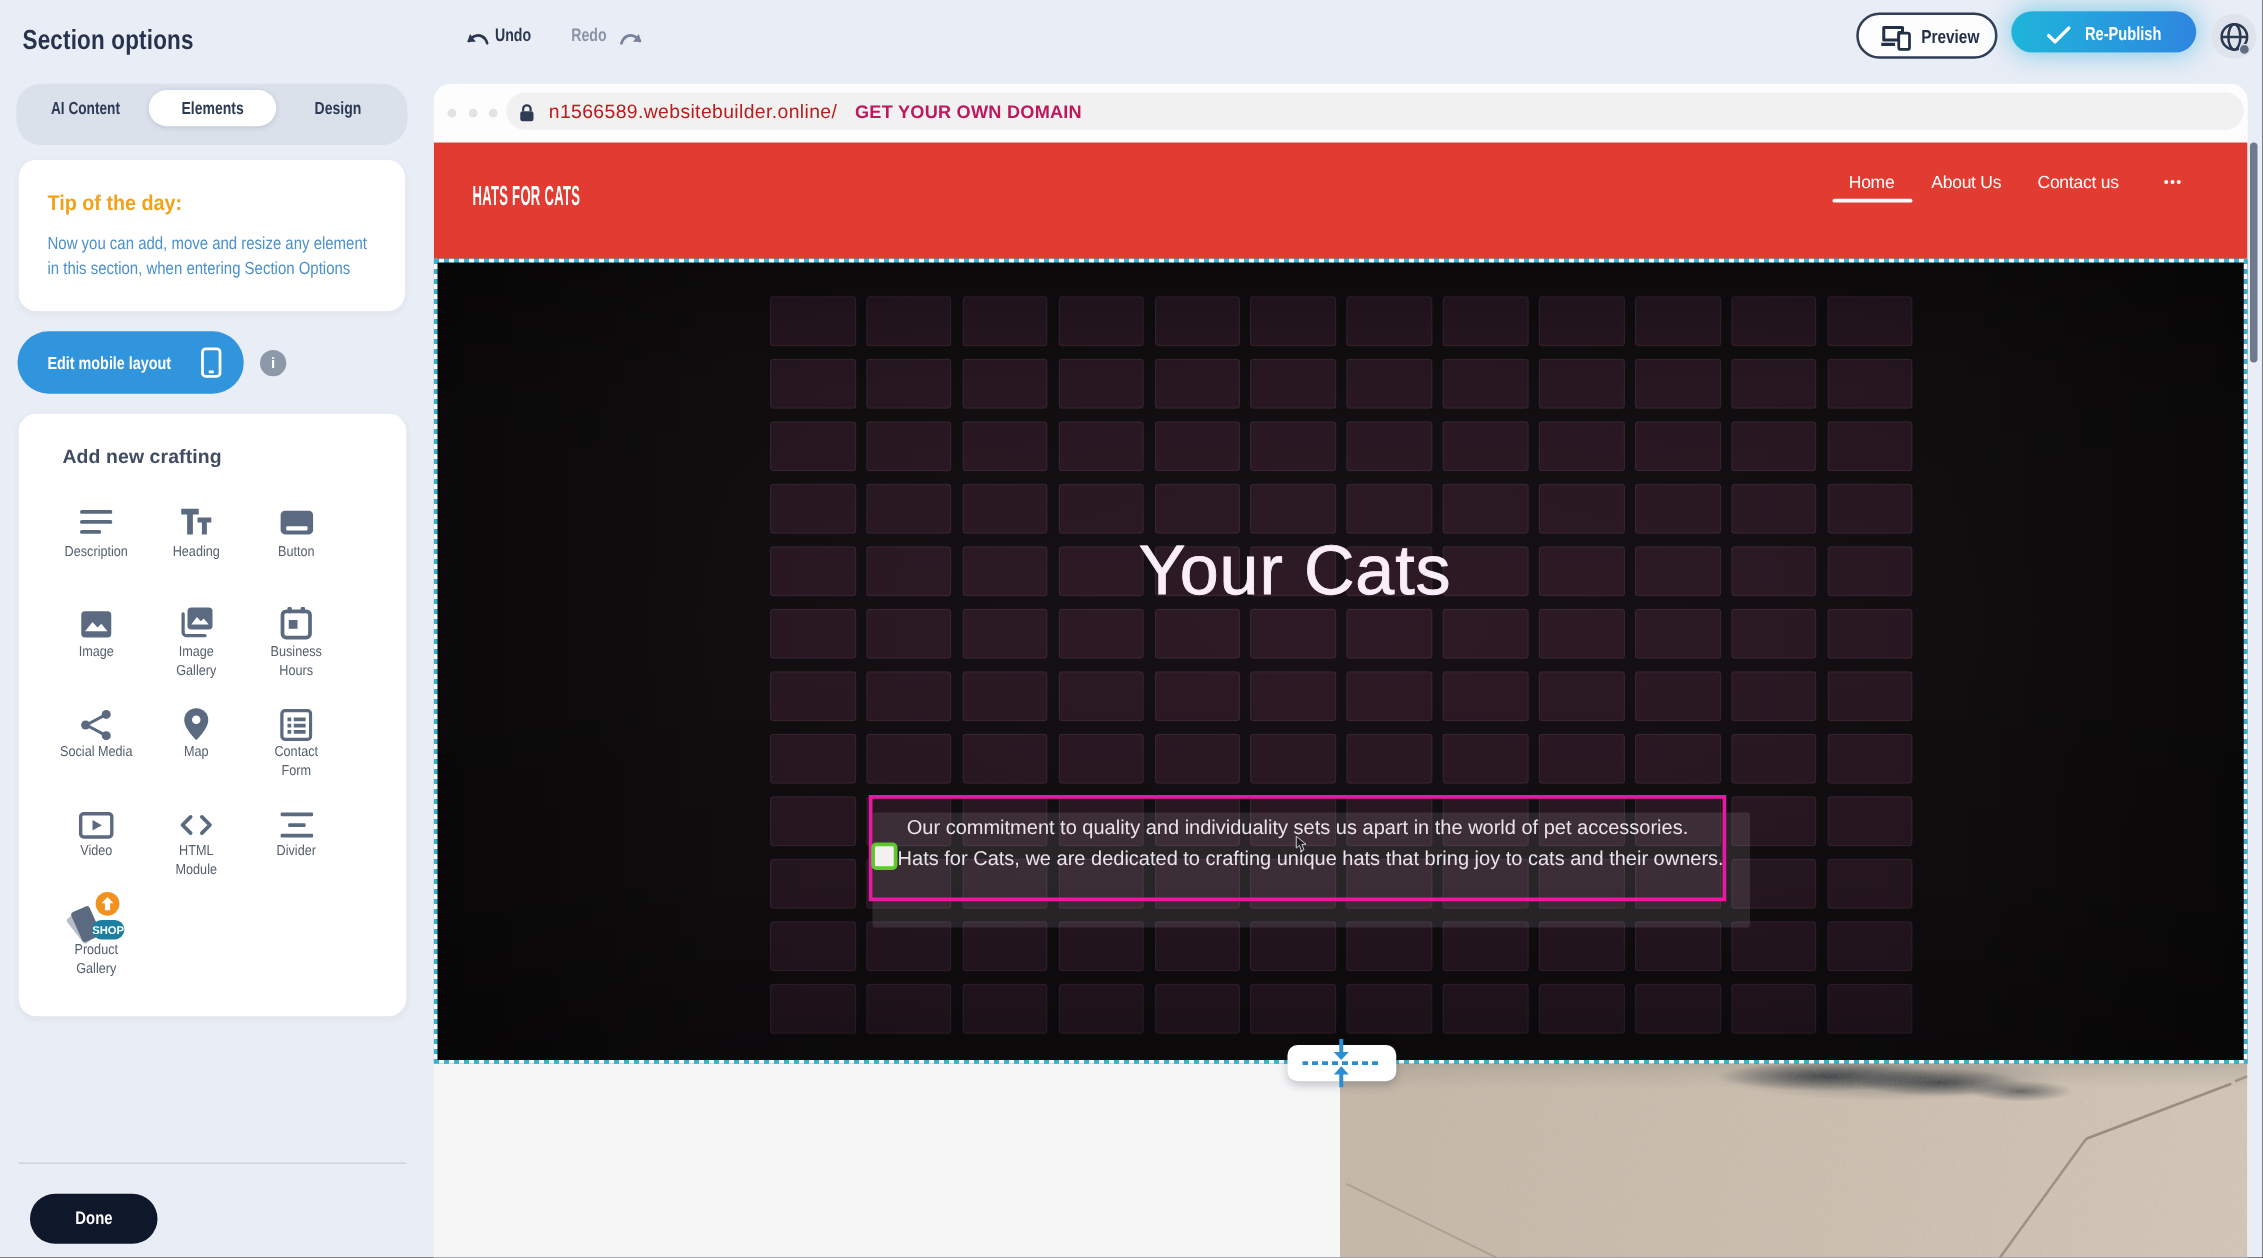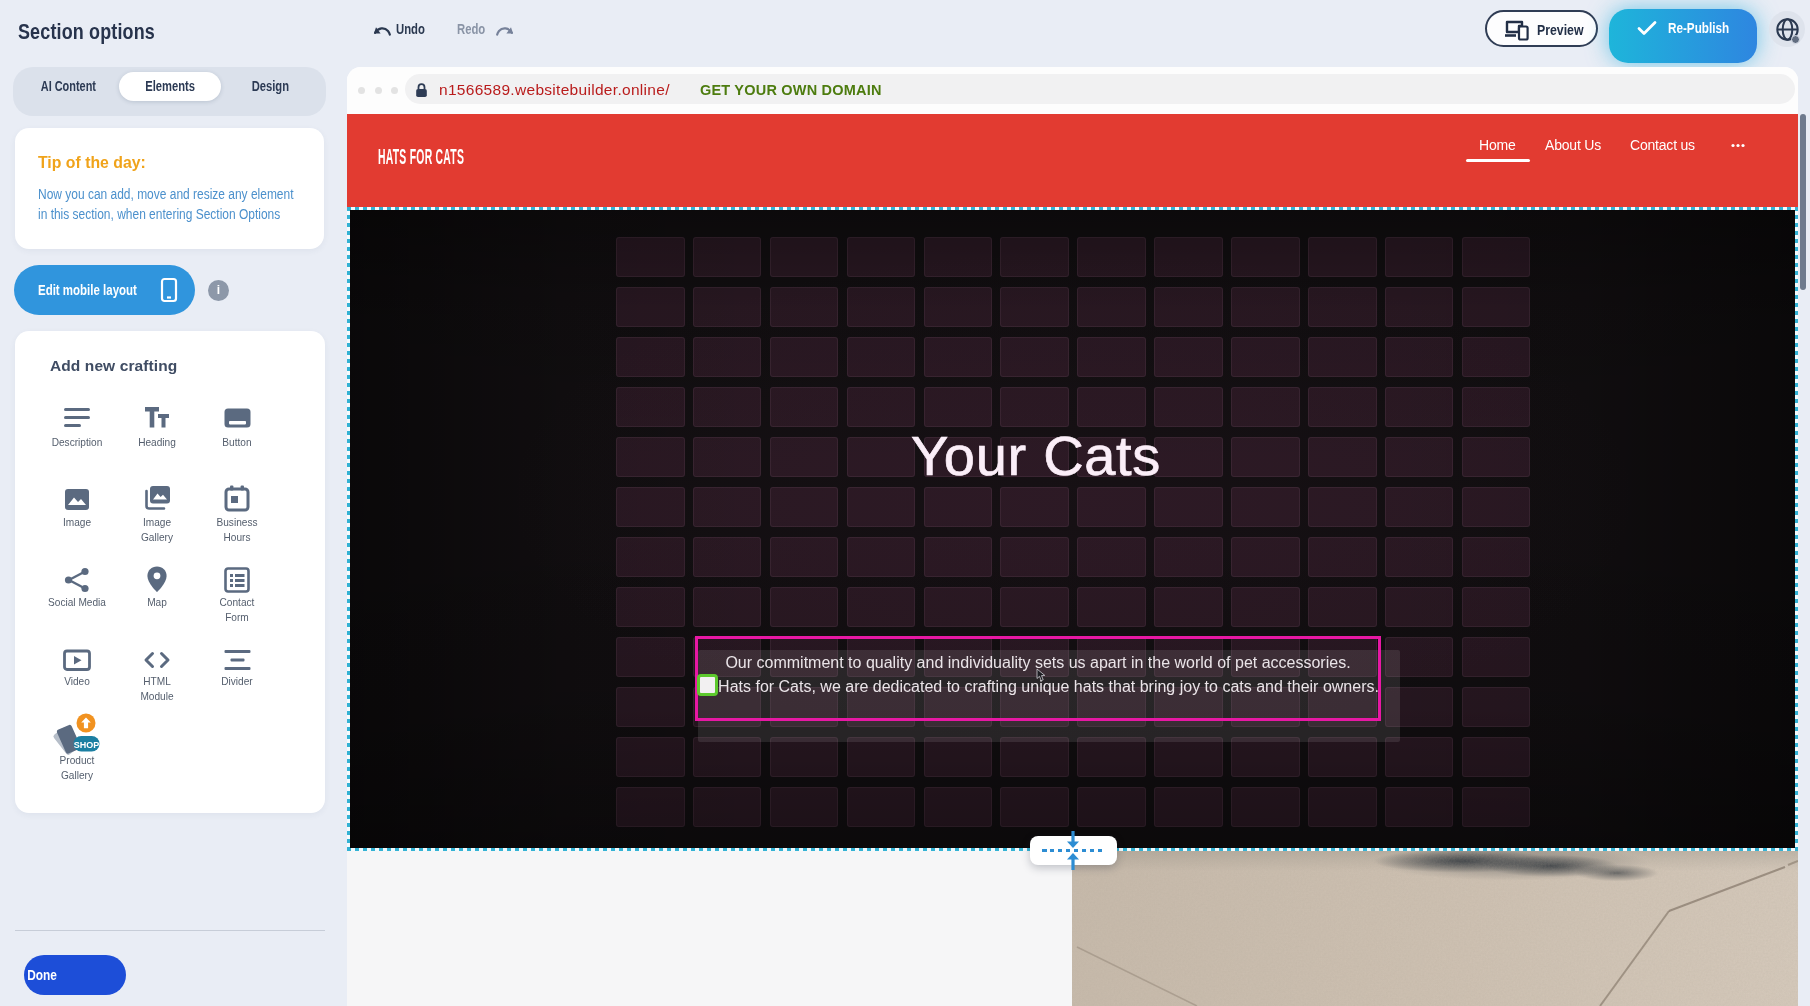--- a/index.html
+++ b/index.html
@@ -19,36 +19,36 @@
   .tipBody { left:38px; top:184px; font-size:14px; line-height:20px; color:#4b90cc; white-space:nowrap; transform:scaleX(0.855); transform-origin:left top; }
   .editBtn { left:14px; top:265px; width:181px; height:50px; background:#3095dd; border-radius:25px; color:#fff; font-size:14px; font-weight:bold; }
   .editBtn span { position:absolute; left:24px; top:17px; transform:scaleX(0.82); transform-origin:left top; white-space:nowrap; }
   .infoC { left:208px; top:280px; width:21px; height:21px; border-radius:50%; background:#8d98a9; color:#fff; font-size:12px; font-weight:bold; text-align:center; line-height:21px; }
   .panel { left:15px; top:331px; width:310px; height:482px; background:#fff; border-radius:14px; box-shadow:0 2px 6px rgba(50,70,110,0.06); }
   .panelTitle { left:50px; top:357px; font-size:15.5px; color:#3f4c63; font-weight:bold; letter-spacing:0.1px; }
   .cell { position:absolute; width:80px; text-align:center; }
   .cell svg { display:block; margin:0 auto; }
   .cellLabel { margin-top:6px; font-size:11.5px; line-height:14.5px; color:#545e6d; transform:scaleX(0.88); }
   .hr { left:15px; top:930px; width:310px; height:1px; background:#c7cdd8; }
-  .doneBtn { left:24px; top:955px; width:102px; height:40px; background:#1d4ed8; border-radius:20px; color:#fff; font-size:14.5px; font-weight:bold; text-align:left; line-height:40px; }
+  .doneBtn { left:24px; top:955px; width:102px; height:40px; background:#0f172a; border-radius:20px; color:#fff; font-size:14.5px; font-weight:bold; text-align:center; line-height:40px; }
 
   
   .previewBtn { left:1485px; top:10px; width:113px; height:37px; background:#fdfdfe; border:2px solid #303d55; border-radius:19px; }
   .previewBtn span { position:absolute; left:50px; top:9px; font-size:15px; font-weight:bold; color:#222f47; transform:scaleX(0.82); transform-origin:left top; }
-  .repubBtn { left:1609px; top:9px; width:148px; height:54px; border-radius:19px; background:linear-gradient(90deg,#1eb5da,#2e86e0); box-shadow:0 0 22px rgba(44,176,222,0.65); }
+  .repubBtn { left:1609px; top:9px; width:148px; height:33px; border-radius:19px; background:linear-gradient(90deg,#1eb5da,#2e86e0); box-shadow:0 0 22px rgba(44,176,222,0.65); }
   .repubBtn span { position:absolute; left:59px; top:10px; font-size:15px; font-weight:bold; color:#fff; transform:scaleX(0.78); transform-origin:left top; white-space:nowrap; }
   .globeBtn { left:1769px; top:11px; width:36px; height:36px; border-radius:50%; background:#dee3ec; }
 
   
   #canvas { left:347px; top:67px; width:1451px; height:939px; background:#fff; border-radius:14px 14px 0 0; overflow:hidden; }
   .chrome { position:absolute; left:0; top:0; width:1451px; height:47px; background:#fdfdfd; }
   .dot { position:absolute; top:20px; width:7px; height:7px; border-radius:50%; background:#e3e3e3; }
   .urlPill { position:absolute; left:58px; top:7px; width:1390px; height:30px; border-radius:15px; background:#f1f1f2; }
   .urlTxt { position:absolute; left:92px; top:14px; font-size:15.5px; color:#b91c1c; letter-spacing:0.3px; }
-  .domainTxt { position:absolute; left:337px; top:15px; font-size:14.5px; font-weight:bold; color:#4d7c0f; letter-spacing:0.2px;margin-left:16px; }
+  .domainTxt { position:absolute; left:337px; top:15px; font-size:14.5px; font-weight:bold; color:#be185d; letter-spacing:0.2px; }
   .redbar { position:absolute; left:0; top:47px; width:1451px; height:93px; background:#e23b31; }
   .logo { position:absolute; left:31px; top:30px; font-size:22px; font-weight:bold; color:#fff; transform:scaleX(0.474); transform-origin:left top; letter-spacing:0.5px; white-space:nowrap; }
   .nav { position:absolute; top:23px; font-size:14px; color:#fff; white-space:nowrap; letter-spacing:-0.2px; }
   .navu { position:absolute; left:1119px; top:45px; width:64px; height:3px; background:#fff; border-radius:2px; }
 
   
   #hero { position:absolute; left:0; top:140px; width:1451px; height:644px; background:#110e10; overflow:hidden; }
   #grid { position:absolute; left:269px; top:30px; width:915px; height:590px; display:grid; grid-template-columns:repeat(12, 68.5px); grid-auto-rows:40px; column-gap:8.4px; row-gap:10px; }
   .t { background:#291822; border:1px solid rgba(210,165,195,0.09); border-radius:3px; }
   .heroVig { position:absolute; left:0; top:0; width:1451px; height:644px;

